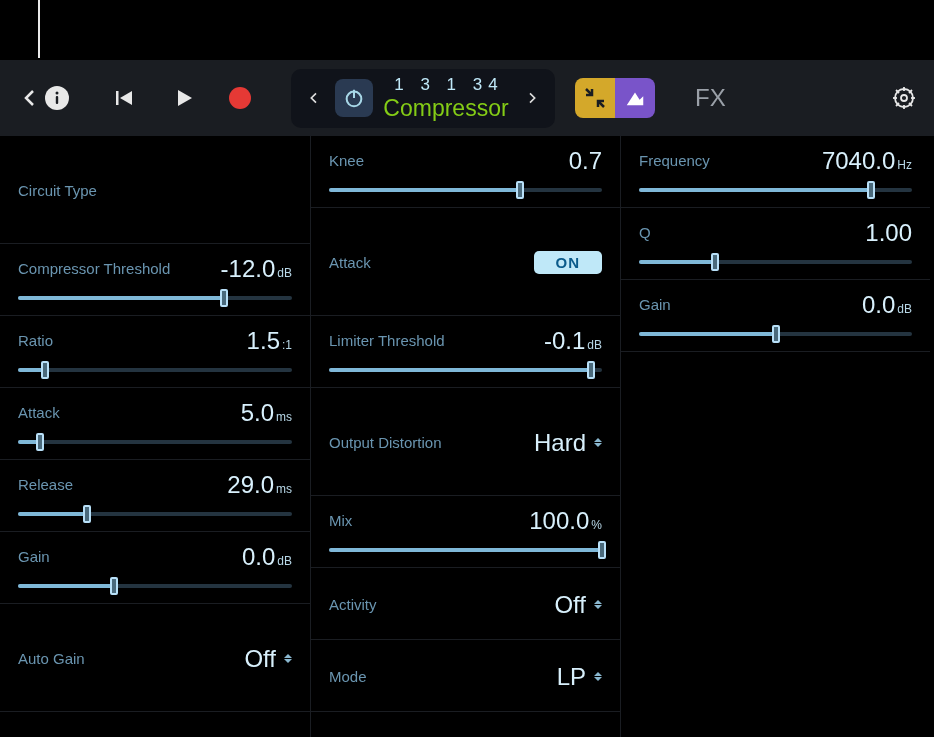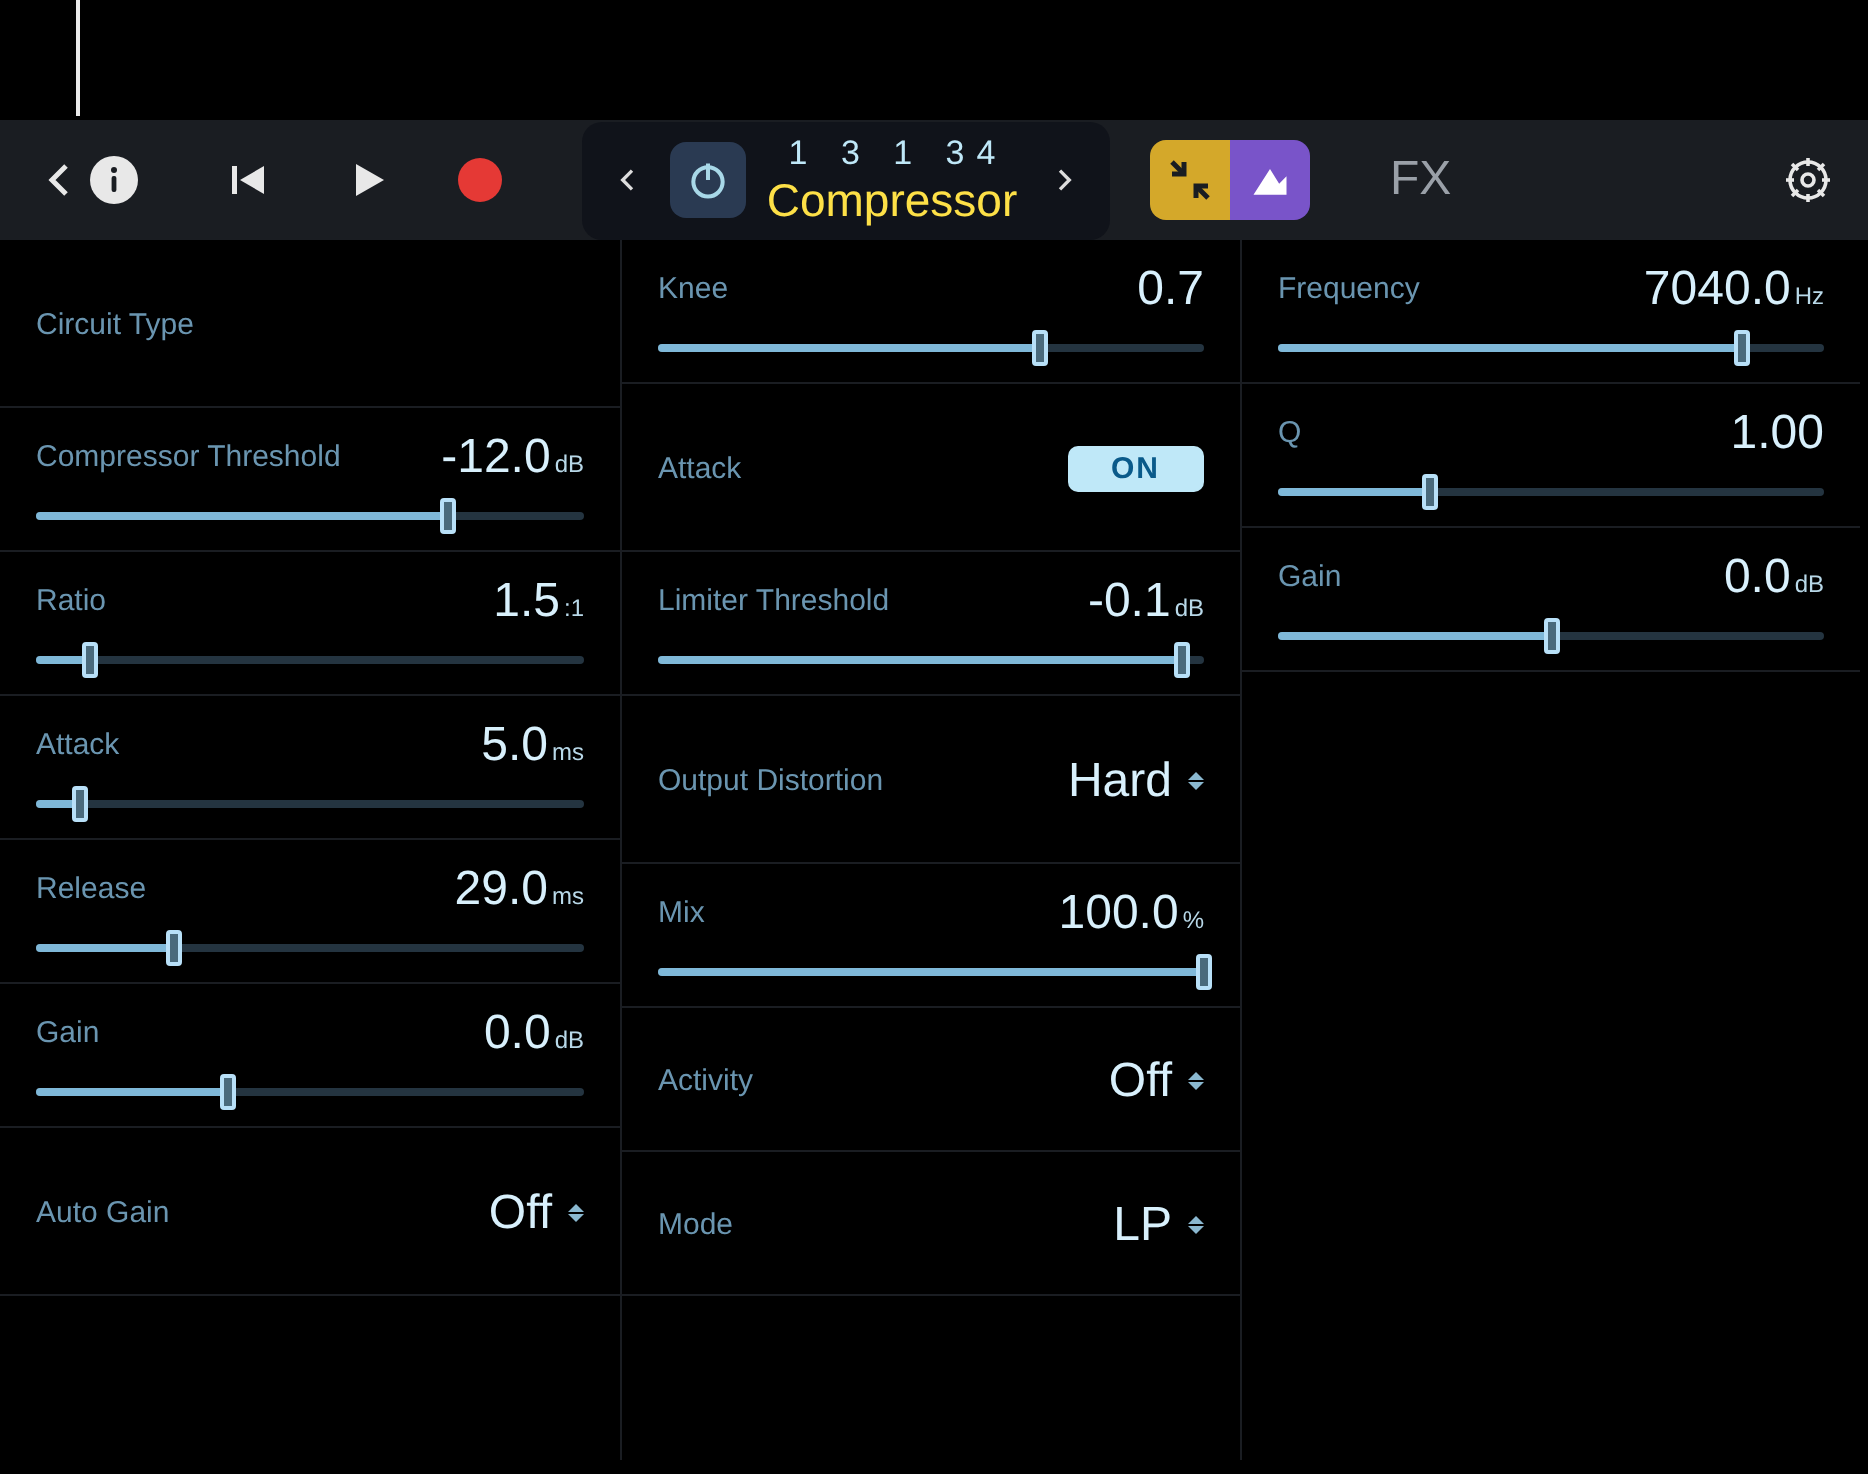--- a/index.html
+++ b/index.html
@@ -13,21 +13,21 @@
     position: relative;
   }
   .top-spacer { height: 60px; }
   .top-marker {
     position: absolute;
     left: 38px; top: 0;
     width: 2px; height: 58px;
     background: #eaeaea;
   }
   .toolbar {
-    height: 60px;
+    height: 76px;
     background: #1a1d22;
     display: flex;
     align-items: center;
     padding: 0 15px;
     gap: 0;
   }
   .tb-icon {
     width: 30px; height: 30px;
     display: flex; align-items: center; justify-content: center;
     color: #e8e8e8;
@@ -45,21 +45,21 @@
     gap:8px;
     margin-left:40px;
   }
   .plugin-chev { width:26px;color:#ddd; display:flex;align-items:center;justify-content:center;cursor:pointer;}
   .power-btn {
     width:38px;height:38px;border-radius:8px;background:#2a3a52;
     display:flex;align-items:center;justify-content:center;color:#a8d8e8;cursor:pointer;
   }
   .plugin-title { display:flex;flex-direction:column;align-items:center; min-width:130px;}
   .plugin-nums { color:#bfe8f8; font-size:17px; letter-spacing:6px; padding-left:6px;}
-  .plugin-name { color:#fde047; font-size:23px; font-weight:400;}
+  .plugin-name { color:#84cc16; font-size:23px; font-weight:400;}
   .mode-pills { display:flex; margin-left:20px;}
   .pill { width:40px;height:40px;display:flex;align-items:center;justify-content:center;cursor:pointer;}
   .pill.left { background:#d4a82a; border-radius:8px 0 0 8px;}
   .pill.right { background:#7954c9; border-radius:0 8px 8px 0;}
   .fx-label { color:#9aa0a8; font-size:24px; font-weight:500; margin-left:40px;}
   .gear { margin-left:auto; }
 
   .params {
     display: grid;
     grid-template-columns: 310px 310px 310px;
@@ -69,21 +69,21 @@
   .col { display:flex; flex-direction:column; }
   .param {
     height: 72px;
     padding: 10px 18px 8px 18px;
     border-bottom: 1px solid #1a1d22;
     display:flex;
     flex-direction:column;
     justify-content:center;
     position:relative;
   }
-  .param.tall { height: 84px; }
+  .param.tall { height: 108px; }
   .param-row { display:flex; justify-content:space-between; align-items:center; }
   .param-label { color:#6a95b0; font-size:15px; font-weight:400;}
   .param-value { color:#d8f0fc; font-size:24px; font-weight:300; display:flex; align-items:baseline; gap:2px;}
   .param-unit { font-size:12px; color:#b8d8e8; }
   .select-chev { display:inline-flex; flex-direction:column; gap:1px; margin-left:6px; align-self:center;}
   .select-chev::before, .select-chev::after {
     content:''; width:0;height:0;border-left:4px solid transparent;border-right:4px solid transparent;
   }
   .select-chev::before { border-bottom:4px solid #8ab8d0; }
   .select-chev::after  { border-top:4px solid #8ab8d0; }

